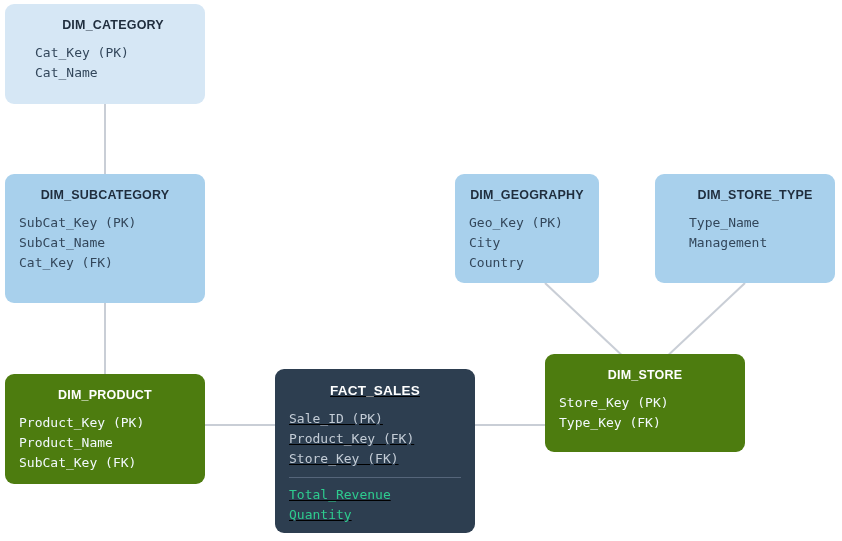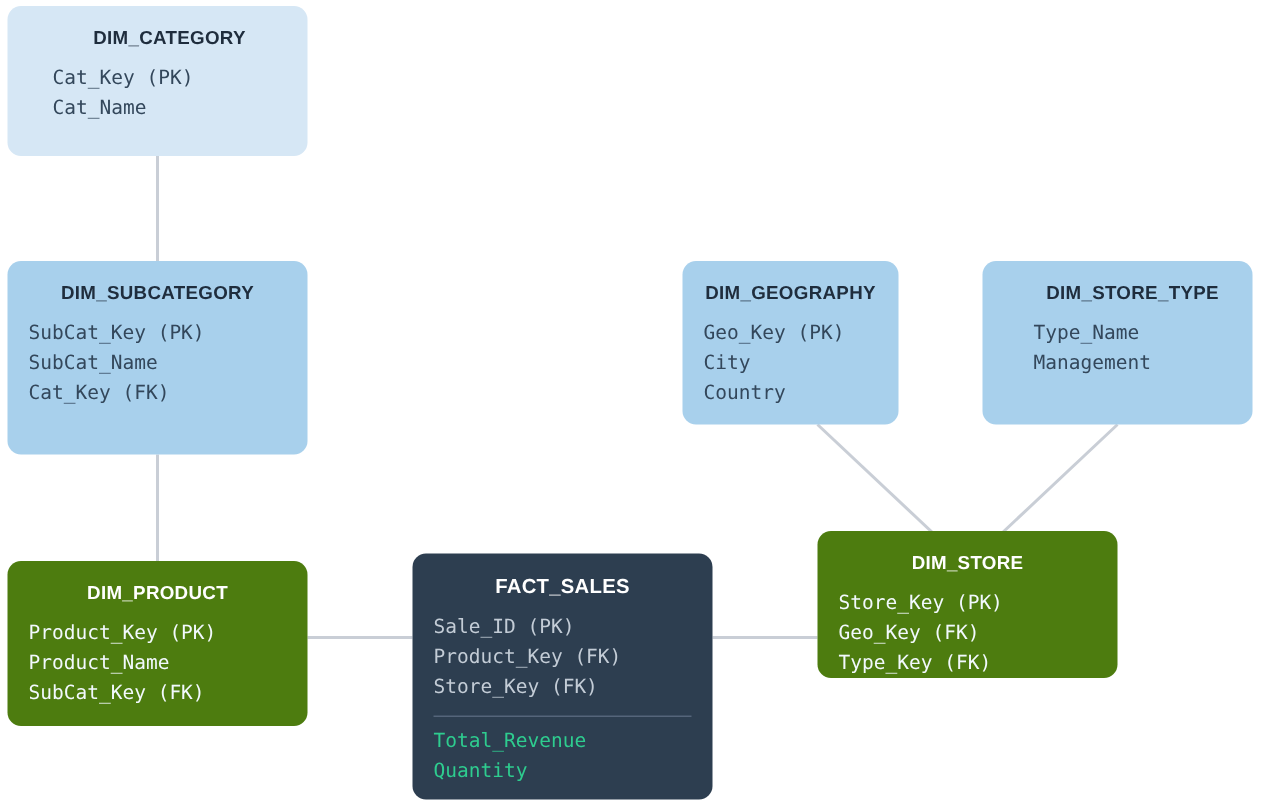--- a/index.html
+++ b/index.html
@@ -135,26 +135,25 @@
     <ul class="attr-list">
       <li class="attr">Type_Name</li>
       <li class="attr">Management</li>
     </ul>
   </div>
 
   <div class="entity v-strong" style="left:545px; top:354px; width:200px; height:98px;">
     <div class="entity-title">DIM_STORE</div>
     <ul class="attr-list">
       <li class="attr">Store_Key (PK)</li>
-      <li class="attr">Geo_Key (FK)</li>
       <li class="attr">Type_Key (FK)</li>
     </ul>
   </div>
 
-  <div class="entity v-dark" style="left:275px; top:369px; width:200px; height:164px;">
+  <div class="entity v-dark" style="left:275px; top:369px; width:200px; height:164px;text-decoration:underline;">
     <div class="entity-title">FACT_SALES</div>
     <ul class="attr-list">
       <li class="attr">Sale_ID (PK)</li>
       <li class="attr">Product_Key (FK)</li>
       <li class="attr">Store_Key (FK)</li>
     </ul>
     <div class="divider"></div>
     <ul class="attr-list">
       <li class="attr measure">Total_Revenue</li>
       <li class="attr measure">Quantity</li>

